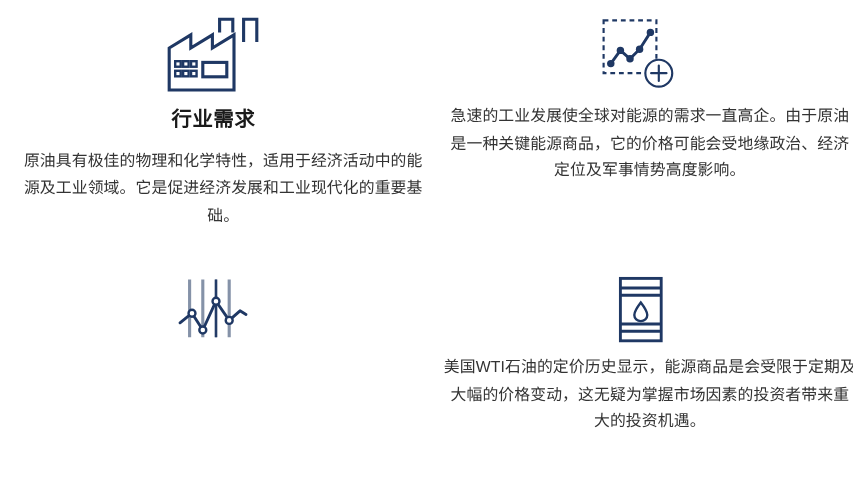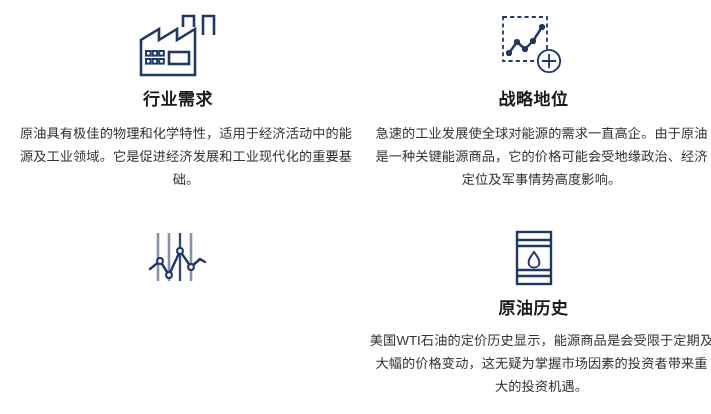--- a/index.html
+++ b/index.html
@@ -106,21 +106,20 @@
         <circle cx="8" cy="38" r="3.1" fill="#1f3864"></circle>
         <circle cx="16" cy="27" r="3.1" fill="#1f3864"></circle>
         <circle cx="24" cy="34" r="3.1" fill="#1f3864"></circle>
         <circle cx="32" cy="26" r="3.1" fill="#1f3864"></circle>
         <circle cx="41" cy="12" r="3.1" fill="#1f3864"></circle>
 
         <circle cx="48" cy="46" r="11.2" fill="#ffffff" stroke="#1f3864" stroke-width="1.8"></circle>
         <path d="M48 39.6 L48 52.4 M41.6 46 L54.4 46" stroke="#1f3864" stroke-width="1.8" stroke-linecap="round"></path>
       </svg>
     </div>
-    <div class="card-title">战略地位</div>
     <div class="card-body">急速的工业发展使全球对能源的需求一直高企。由于原油是一种关键能源商品，它的价格可能会受地缘政治、经济定位及军事情势高度影响。</div>
   </div>
 
   <div class="feature-card row2">
     <div class="icon-wrap">
       <svg width="62" height="58" viewBox="0 0 62 58" aria-hidden="true">
 
         <g stroke="#8592a8" stroke-width="2.6">
           <line x1="11" y1="4" x2="11" y2="52"></line>
           <line x1="22" y1="4" x2="22" y2="52"></line>
@@ -152,17 +151,16 @@
           <line x1="5" y1="11" x2="39" y2="11"></line>
           <line x1="5" y1="17" x2="39" y2="17"></line>
 
           <line x1="5" y1="41" x2="39" y2="41"></line>
           <line x1="5" y1="47" x2="39" y2="47"></line>
         </g>
 
         <path d="M22 23 C17 29.5 16.6 31.8 16.6 33.4 C16.6 36.4 19 38.6 22 38.6 C25 38.6 27.4 36.4 27.4 33.4 C27.4 31.8 27 29.5 22 23 Z" fill="none" stroke="#1f3864" stroke-width="2"></path>
       </svg>
     </div>
-    <div class="card-title">原油历史</div>
     <div class="card-body">美国WTI石油的定价历史显示，能源商品是会受限于定期及大幅的价格变动，这无疑为掌握市场因素的投资者带来重大的投资机遇。</div>
   </div>
 
 </div>
 
 </body></html>

